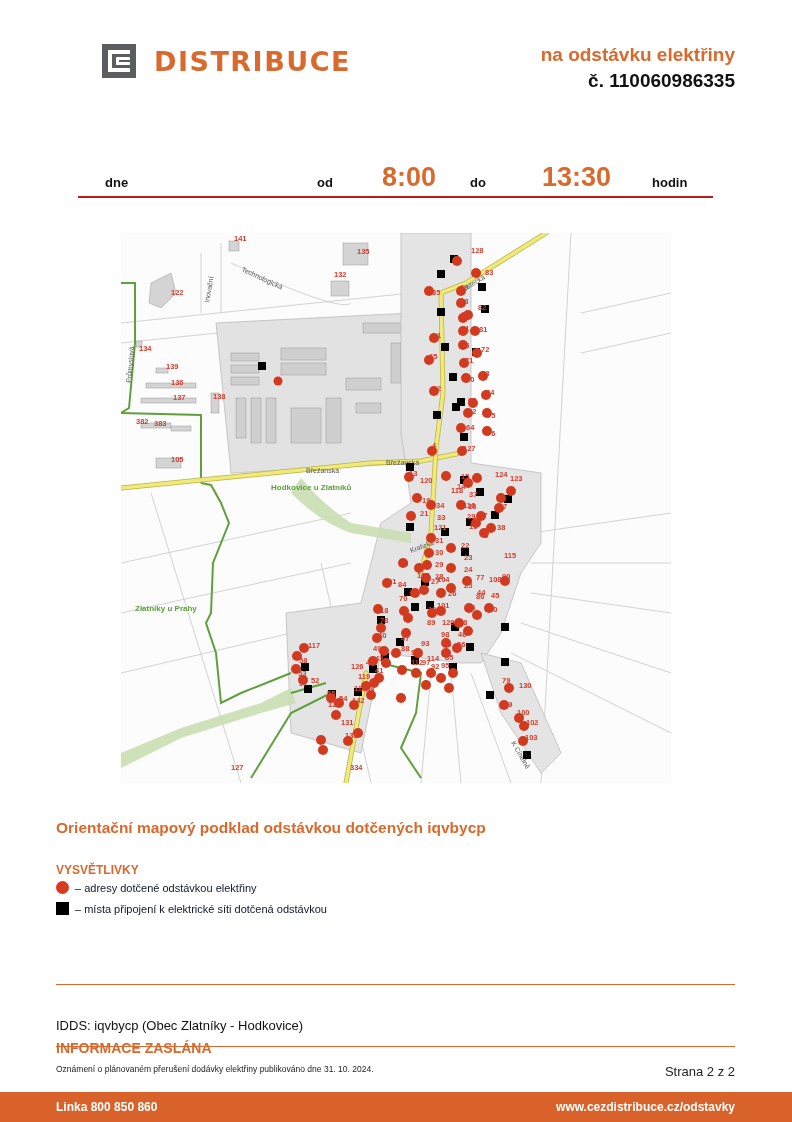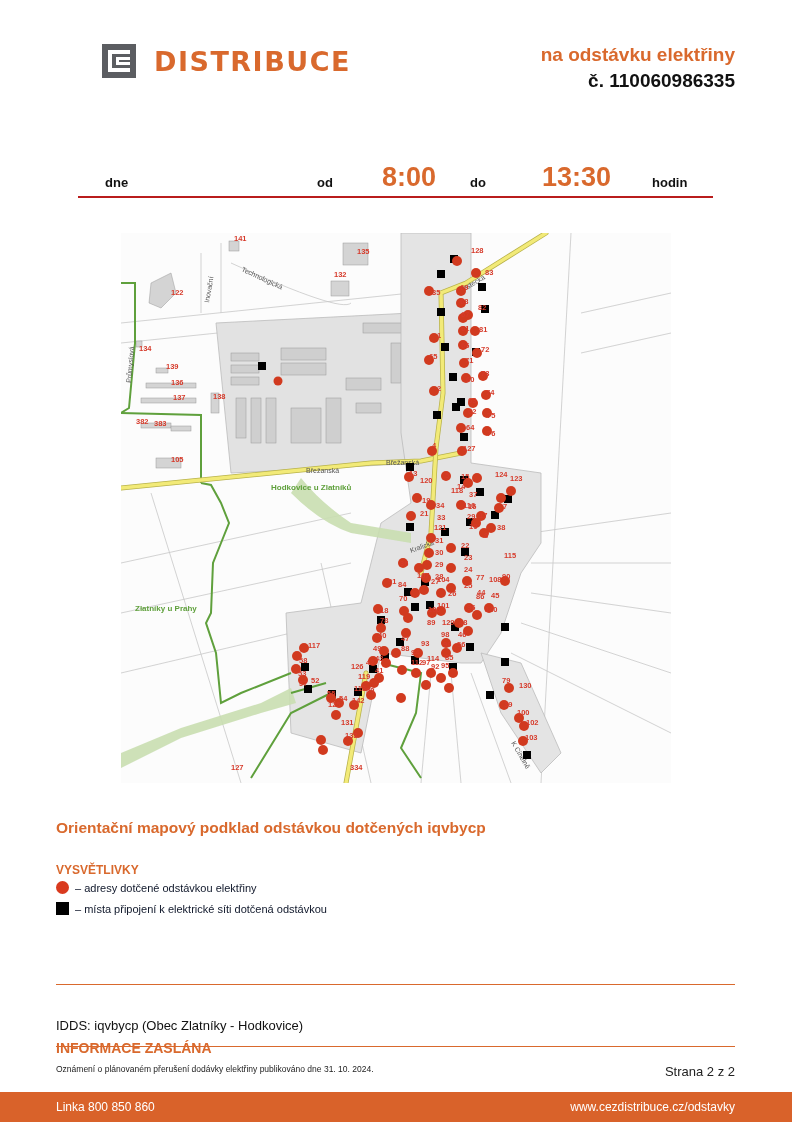--- a/index.html
+++ b/index.html
@@ -30,21 +30,21 @@
   .legend-row { position: absolute; left: 56px; font-size: 11px; color: #0f172a; display: flex; align-items: center; }
   .legend-dot { width: 13px; height: 13px; border-radius: 50%; background: #d93a1e; margin-right: 6px; }
   .legend-sq { width: 13px; height: 13px; background: #000; margin-right: 6px; }
 
   .rule { position: absolute; left: 56px; width: 679px; height: 1px; background: #d9692d; }
   .info-title { position: absolute; left: 56px; top: 998px; font-size: 14px; font-weight: bold; color: #d9692d; margin-top: 42px; }
   .info-text { position: absolute; left: 56px; top: 1018px; font-size: 13px; color: #111; }
   .notice { position: absolute; left: 56px; top: 1064px; font-size: 8.5px; color: #222; }
   .pager { position: absolute; right: 57px; top: 1064px; font-size: 13px; color: #222; }
 
-  .footer { position: absolute; left: 0; top: 1092px; width: 792px; height: 30px; background: #d9622a; color: #fff; font-weight: normal; font-size: 12px; }
+  .footer { position: absolute; left: 0; top: 1092px; width: 792px; height: 30px; background: #d9622a; color: #fff; font-weight: bold; font-size: 12px; }
   .footer .left { position: absolute; left: 56px; top: 8px; }
   .footer .right { position: absolute; right: 57px; top: 8px; }
 
   .mlbl { font-family: "Liberation Sans", sans-serif; font-size: 7.5px; font-weight: bold; fill: #d63a2a; }
   .street { font-family: "Liberation Sans", sans-serif; font-size: 7px; fill: #555; }
   .cad { font-family: "Liberation Sans", sans-serif; font-size: 8px; font-weight: bold; fill: #5fa03c; }
 </style>
 </head>
 <body>
 

